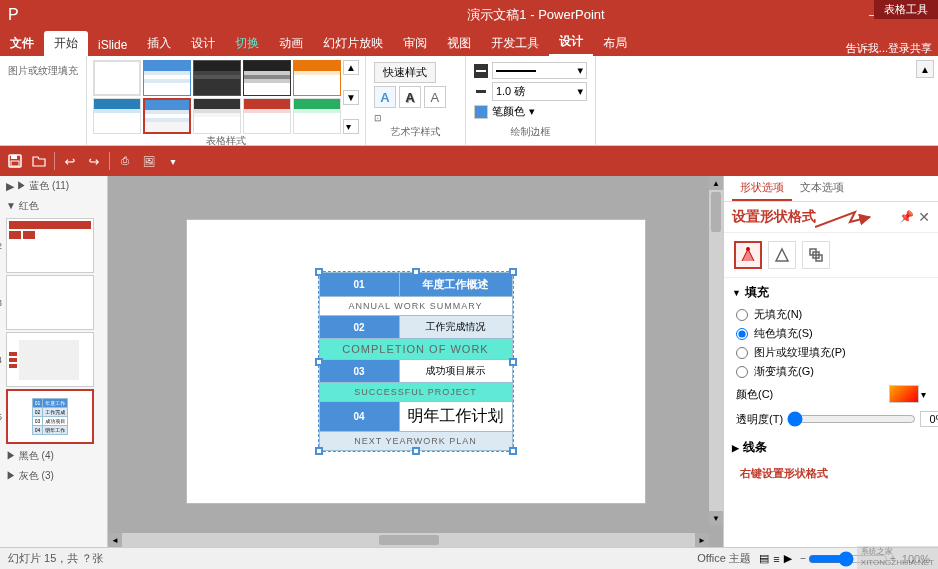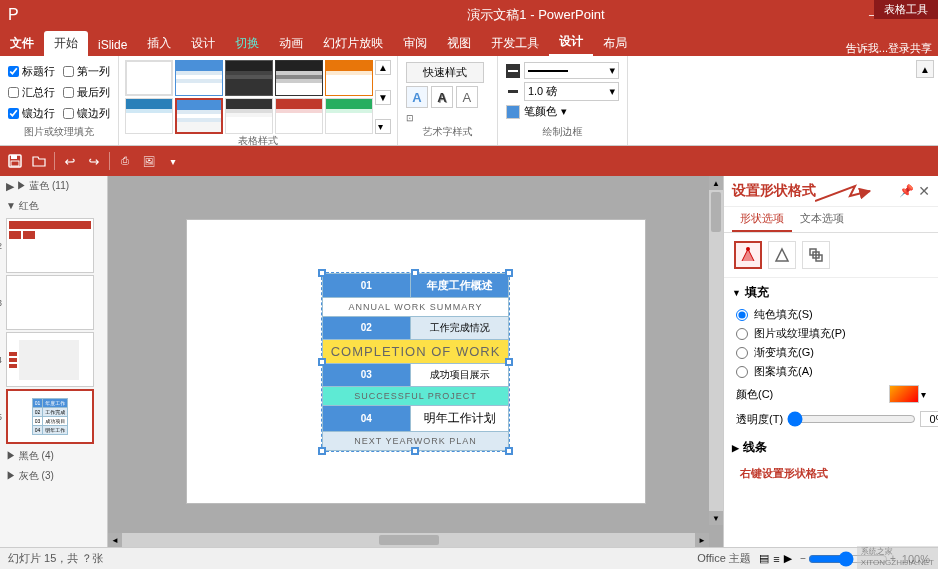--- a/index.html
+++ b/index.html
@@ -78,46 +78,20 @@
   <div style="color:white; font-size:11px; display:flex; align-items:center; padding:0 6px; cursor:pointer; ">
     <span>吿诉我...</span>
     <span>登录</span>
     <span>共享</span>
   </div>
 </div>
 
 <div style="background:white; border-bottom:1px solid #ccc; display:flex; align-items:stretch; height:90px; padding:0;">
 
   <div style="padding:6px 8px; border-right:1px solid #ddd; display:flex; flex-direction:column;">
-    <div style="display:grid; grid-template-columns:1fr 1fr; gap:1px 8px; flex:1;">
-      <div class="cb-item">
-        <input type="checkbox" checked="" style=""> 
-          <span>标题行</span>
-      </div>
-      <div class="cb-item">
-        <input type="checkbox" style=""> 
-          <span>第一列</span>
-      </div>
-      <div class="cb-item">
-        <input type="checkbox" style=""> 
-          <span>汇总行</span>
-      </div>
-      <div class="cb-item">
-        <input type="checkbox" style=""> 
-          <span>最后列</span>
-      </div>
-      <div class="cb-item">
-        <input type="checkbox" checked="" style=""> 
-          <span>镶边行</span>
-      </div>
-      <div class="cb-item">
-        <input type="checkbox" style=""> 
-          <span>镶边列</span>
-      </div>
-    </div>
     <div style="font-size:10px; color:#666; text-align:center; margin-top:2px;">图片或纹理填充</div>
   </div>
 
   <div style="padding:4px 6px; border-right:1px solid #ddd; display:flex; flex-direction:column;">
     <div style="display:flex; align-items:center; flex:1;">
       <div style="display:grid; grid-template-columns:repeat(5,48px); grid-template-rows:repeat(2,36px); gap:2px;">
 
         <div style="width:48px;height:36px;border:2px solid #ddd;background:white;cursor:pointer;"></div>
 
         <div style="width:48px;height:36px;border:1px solid #4a90d9;cursor:pointer;overflow:hidden;">
@@ -179,21 +153,21 @@
         <div style="cursor:pointer; font-size:10px; border:1px solid #ccc; padding:1px 2px;">▼</div>
         <div style="cursor:pointer; font-size:10px; border:1px solid #ccc; padding:1px 2px;">▾</div>
       </div>
     </div>
     <div style="font-size:10px; color:#666; text-align:center;">表格样式</div>
   </div>
 
   <div style="padding:6px 8px; border-right:1px solid #ddd; display:flex; flex-direction:column; min-width:100px;">
     <div style="display:flex; flex-direction:column; gap:3px; flex:1;">
       <div style="display:flex; gap:4px; align-items:center;">
-        <button style="padding:2px 16px; font-size:11px; background:#f5f5f5; border:1px solid #ccc; cursor:pointer; white-space:nowrap;">快速样式</button>
+        <button style="padding:2px 8px; font-size:11px; background:#f5f5f5; border:1px solid #ccc; cursor:pointer; white-space:nowrap;">快速样式</button>
       </div>
       <div style="display:flex; gap:3px; align-items:center;">
         <div style="width:22px;height:22px;border:1px solid #ccc;display:flex;align-items:center;justify-content:center;cursor:pointer;font-size:13px;font-weight:bold;color:#4a90d9;background:#f0f7ff;">A</div>
         <div style="width:22px;height:22px;border:1px solid #ccc;display:flex;align-items:center;justify-content:center;cursor:pointer;font-size:13px;font-weight:bold;color:#333;text-shadow:1px 1px 0 #999;">A</div>
         <div style="width:22px;height:22px;border:1px solid #ccc;display:flex;align-items:center;justify-content:center;cursor:pointer;font-size:13px;color:#666;">A</div>
       </div>
       <div style="font-size:9px; color:#666; margin-top:2px;">⊡</div>
     </div>
     <div style="font-size:10px; color:#666; text-align:center;">艺术字样式</div>
   </div>
@@ -351,32 +325,32 @@
             <td colspan="1" style="background:#4a90d9;color:white;font-size:11px;font-weight:bold;">年度工作概述</td>
           </tr>
           <tr>
             <td colspan="2" style="background:white;color:#666;font-size:9px;letter-spacing:1px;">ANNUAL WORK SUMMARY</td>
           </tr>
           <tr class="even-row">
             <td class="num-cell">02</td>
             <td style="background:#dce9f3;font-size:10px;">工作完成情况</td>
           </tr>
           <tr>
-            <td colspan="2" style="background:#fde047;color:#666;font-size:13px;letter-spacing:1px;">COMPLETION OF WORK</td>
+            <td colspan="2" style="background:#5eead4;color:#666;font-size:11px;letter-spacing:1px;">COMPLETION OF WORK</td>
           </tr>
           <tr>
             <td class="num-cell">03</td>
             <td style="font-size:10px;">成功项目展示</td>
           </tr>
           <tr class="even-row">
             <td colspan="2" style="background:#5eead4;color:#666;font-size:9px;letter-spacing:1px;">SUCCESSFUL PROJECT</td>
           </tr>
           <tr>
             <td class="num-cell">04</td>
-            <td style="font-size:12px;font-family:Liberation Mono, monospace;">明年工作计划</td>
+            <td style="font-size:16px;font-family:Liberation Mono, monospace;">明年工作计划</td>
           </tr>
           <tr class="even-row">
             <td colspan="2" style="background:#dce9f3;color:#666;font-size:9px;letter-spacing:1px;">NEXT YEARWORK PLAN</td>
           </tr>
         </tbody>
           </table>
       </div>
     </div>
 
     <div style="position:absolute;right:0;top:0;bottom:22px;width:14px;background:#d0d0d0;display:flex;flex-direction:column;align-items:center;">
@@ -389,45 +363,45 @@
     <div style="position:absolute;bottom:0;left:0;right:14px;height:14px;background:#d0d0d0;display:flex;align-items:center;">
       <div style="width:14px;height:14px;background:#b0b0b0;display:flex;align-items:center;justify-content:center;font-size:8px;cursor:pointer;">◄</div>
       <div style="flex:1;height:100%;position:relative;">
         <div style="width:60px;height:10px;background:#b0b0b0;margin:2px auto;border-radius:2px;cursor:pointer;"></div>
       </div>
       <div style="width:14px;height:14px;background:#b0b0b0;display:flex;align-items:center;justify-content:center;font-size:8px;cursor:pointer;">►</div>
     </div>
   </div>
 
   <div class="format-panel" style="width:215px;">
+
+    <div style="display:flex; border-bottom:1px solid #ddd; padding:0 8px;">
+      <div style="padding:4px 8px; font-size:11px; cursor:pointer; border-bottom:2px solid #c0392b; color:#c0392b;">形状选项</div>
+      <div style="padding:4px 8px; font-size:11px; cursor:pointer; color:#666;">文本选项</div>
+    </div>
 
     <div style="display:flex; align-items:center; justify-content:space-between; padding:6px 8px; background:white; border-bottom:1px solid #eee;">
       <span style="font-size:14px; font-weight:bold; color:#c0392b;">设置形状格式</span>
       <div style="display:flex; gap:4px; align-items:center;">
 
         <div style="position:relative;">
           <svg width="60" height="30" style="position:absolute;right:20px;top:-10px;">
             <path d="M0,20 L40,5 L35,15 L55,10" fill="none" stroke="#c0392b" stroke-width="2" marker-end="url(#arrow)"></path>
             <defs>
               <marker id="arrow" viewBox="0 0 10 10" refX="9" refY="5" markerWidth="6" markerHeight="6" orient="auto">
                 <path d="M 0 0 L 10 5 L 0 10 z" fill="#c0392b"></path>
               </marker>
             </defs>
           </svg>
         </div>
         <span style="cursor:pointer; font-size:12px; color:#666;">📌</span>
         <span style="cursor:pointer; font-size:14px; color:#666;">✕</span>
       </div>
     </div>
 
-    <div style="display:flex; border-bottom:1px solid #ddd; padding:0 8px;">
-      <div style="padding:4px 8px; font-size:11px; cursor:pointer; border-bottom:2px solid #c0392b; color:#c0392b;">形状选项</div>
-      <div style="padding:4px 8px; font-size:11px; cursor:pointer; color:#666;">文本选项</div>
-    </div>
-
     <div style="display:flex; gap:6px; padding:8px 10px; border-bottom:1px solid #eee;">
       <div style="width:28px;height:28px;border:2px solid #c0392b;display:flex;align-items:center;justify-content:center;cursor:pointer;background:#fff0f0;">
         <svg width="16" height="16" viewBox="0 0 16 16">
             <path d="M2 14 L8 2 L14 14" fill="#e88" stroke="#c00" stroke-width="1"></path>
             <circle cx="8" cy="2" r="2" fill="#c00"></circle>
           </svg>
       </div>
       <div style="width:28px;height:28px;border:1px solid #ddd;display:flex;align-items:center;justify-content:center;cursor:pointer;">
         <svg width="16" height="16" viewBox="0 0 16 16">
             <polygon points="8,2 14,14 2,14" fill="none" stroke="#666" stroke-width="1.5"></polygon>
@@ -443,34 +417,34 @@
     </div>
 
     <div style="padding:2px 0;">
       <div style="display:flex; align-items:center; gap:4px; padding:4px 8px; cursor:pointer; font-weight:bold; font-size:12px;">
         <span style="font-size:9px;">▼</span>
         <span>填充</span>
       </div>
 
       <div style="padding:0 8px;">
         <div style="display:flex; align-items:center; gap:6px; padding:2px 4px; font-size:11px;">
+          <input type="radio" name="fill" style="width: 12px; height: 12px;">
+          <span>无填充(N)</span>
+        </div>
+        <div style="display:flex; align-items:center; gap:6px; padding:2px 4px; font-size:11px;">
           <input type="radio" name="fill" checked="" style="width: 12px; height: 12px;">
           <span>纯色填充(S)</span>
         </div>
         <div style="display:flex; align-items:center; gap:6px; padding:2px 4px; font-size:11px;">
           <input type="radio" name="fill" style="width: 12px; height: 12px;">
           <span>图片或纹理填充(P)</span>
         </div>
         <div style="display:flex; align-items:center; gap:6px; padding:2px 4px; font-size:11px;">
           <input type="radio" name="fill" style="width: 12px; height: 12px;">
           <span>渐变填充(G)</span>
-        </div>
-        <div style="display:flex; align-items:center; gap:6px; padding:2px 4px; font-size:11px;">
-          <input type="radio" name="fill" style="width: 12px; height: 12px;">
-          <span>图案填充(A)</span>
         </div>
       </div>
 
       <div style="display:flex; align-items:center; justify-content:space-between; padding:4px 12px; font-size:11px;">
         <span>颜色(C)</span>
         <div style="display:flex; align-items:center; gap:2px;">
           <div style="width:30px; height:18px; background:linear-gradient(135deg, orange, red); border:1px solid #ccc; cursor:pointer;"></div>
           <span style="cursor:pointer;font-size:10px;">▾</span>
         </div>
       </div>

